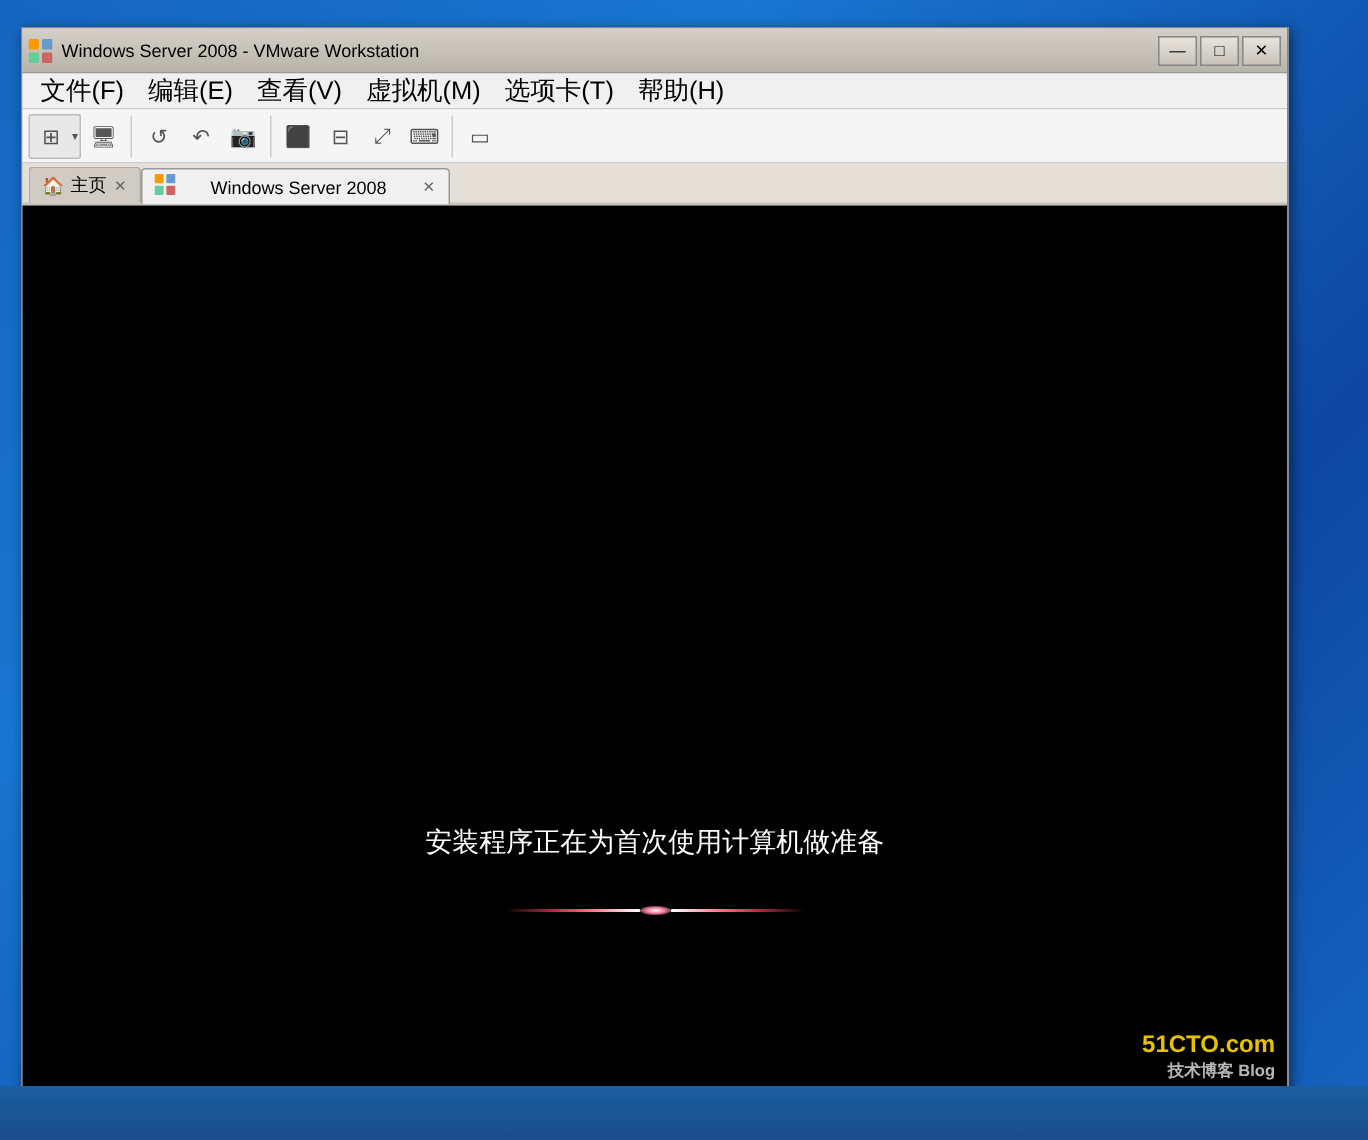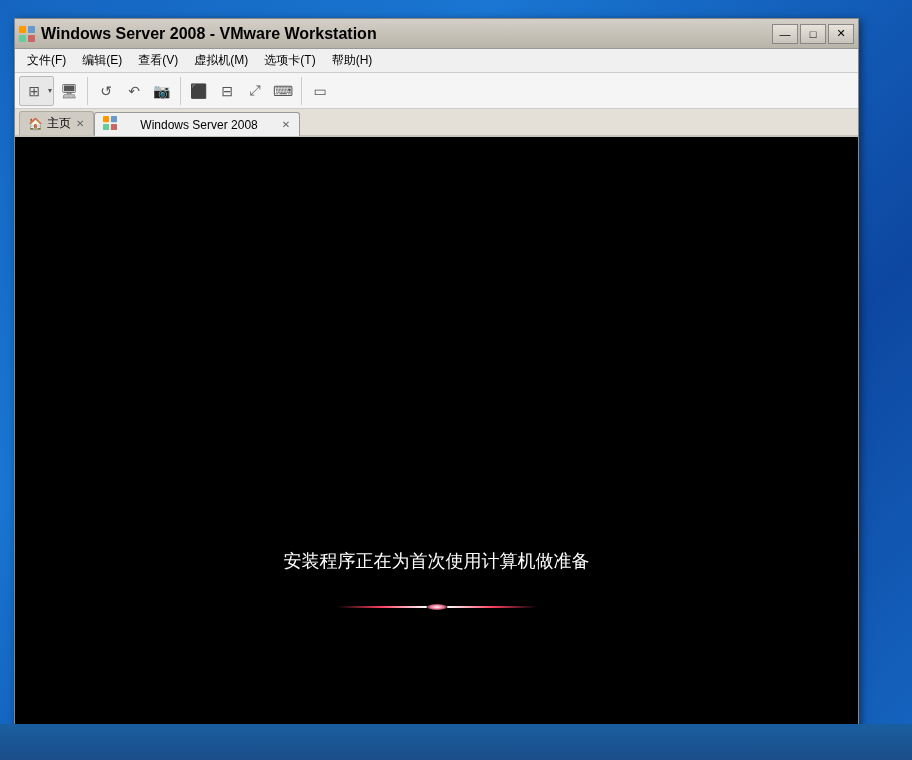--- a/index.html
+++ b/index.html
@@ -50,23 +50,23 @@
       display: flex;
       align-items: center;
       justify-content: center;
     }
     .title-bar-icon svg {
       width: 16px;
       height: 16px;
     }
     .title-bar-text {
       flex: 1;
-      font-size: 16px;
+      font-size: 12px;
       color: #000;
-      font-weight: bold;
+      font-weight: normal;
     }
     .title-bar-buttons {
       display: flex;
       gap: 2px;
     }
     .title-btn {
       width: 26px;
       height: 20px;
       background: linear-gradient(180deg, #e8e4dc 0%, #c8c4bc 100%);
       border: 1px solid #888;
@@ -84,21 +84,21 @@
       height: 24px;
       background: #f0f0f0;
       display: flex;
       align-items: center;
       padding: 0 4px;
       border-bottom: 1px solid #ccc;
       flex-shrink: 0;
     }
     .menu-item {
       padding: 2px 8px;
-      font-size: 12px;
+      font-size: 17px;
       color: #000;
       cursor: pointer;
     }
 
     
     .toolbar {
       height: 36px;
       background: #f5f5f5;
       display: flex;
       align-items: center;
@@ -341,16 +341,22 @@
     </div>
   </div>
 
   <div class="vm-content">
     <div class="boot-text">安装程序正在为首次使用计算机做准备</div>
     <div class="light-flare">
       <div class="flare-left"></div>
       <div class="flare-center"></div>
       <div class="flare-right"></div>
     </div>
+    <div class="watermark">
+      <div class="watermark-main">51CTO.com</div>
+      <div class="watermark-sub">
+        <span>技术博客</span>&nbsp;<span>Blog</span>
+      </div>
+    </div>
   </div>
 </div>
 
 <div class="taskbar"></div>
 
 </body></html>

